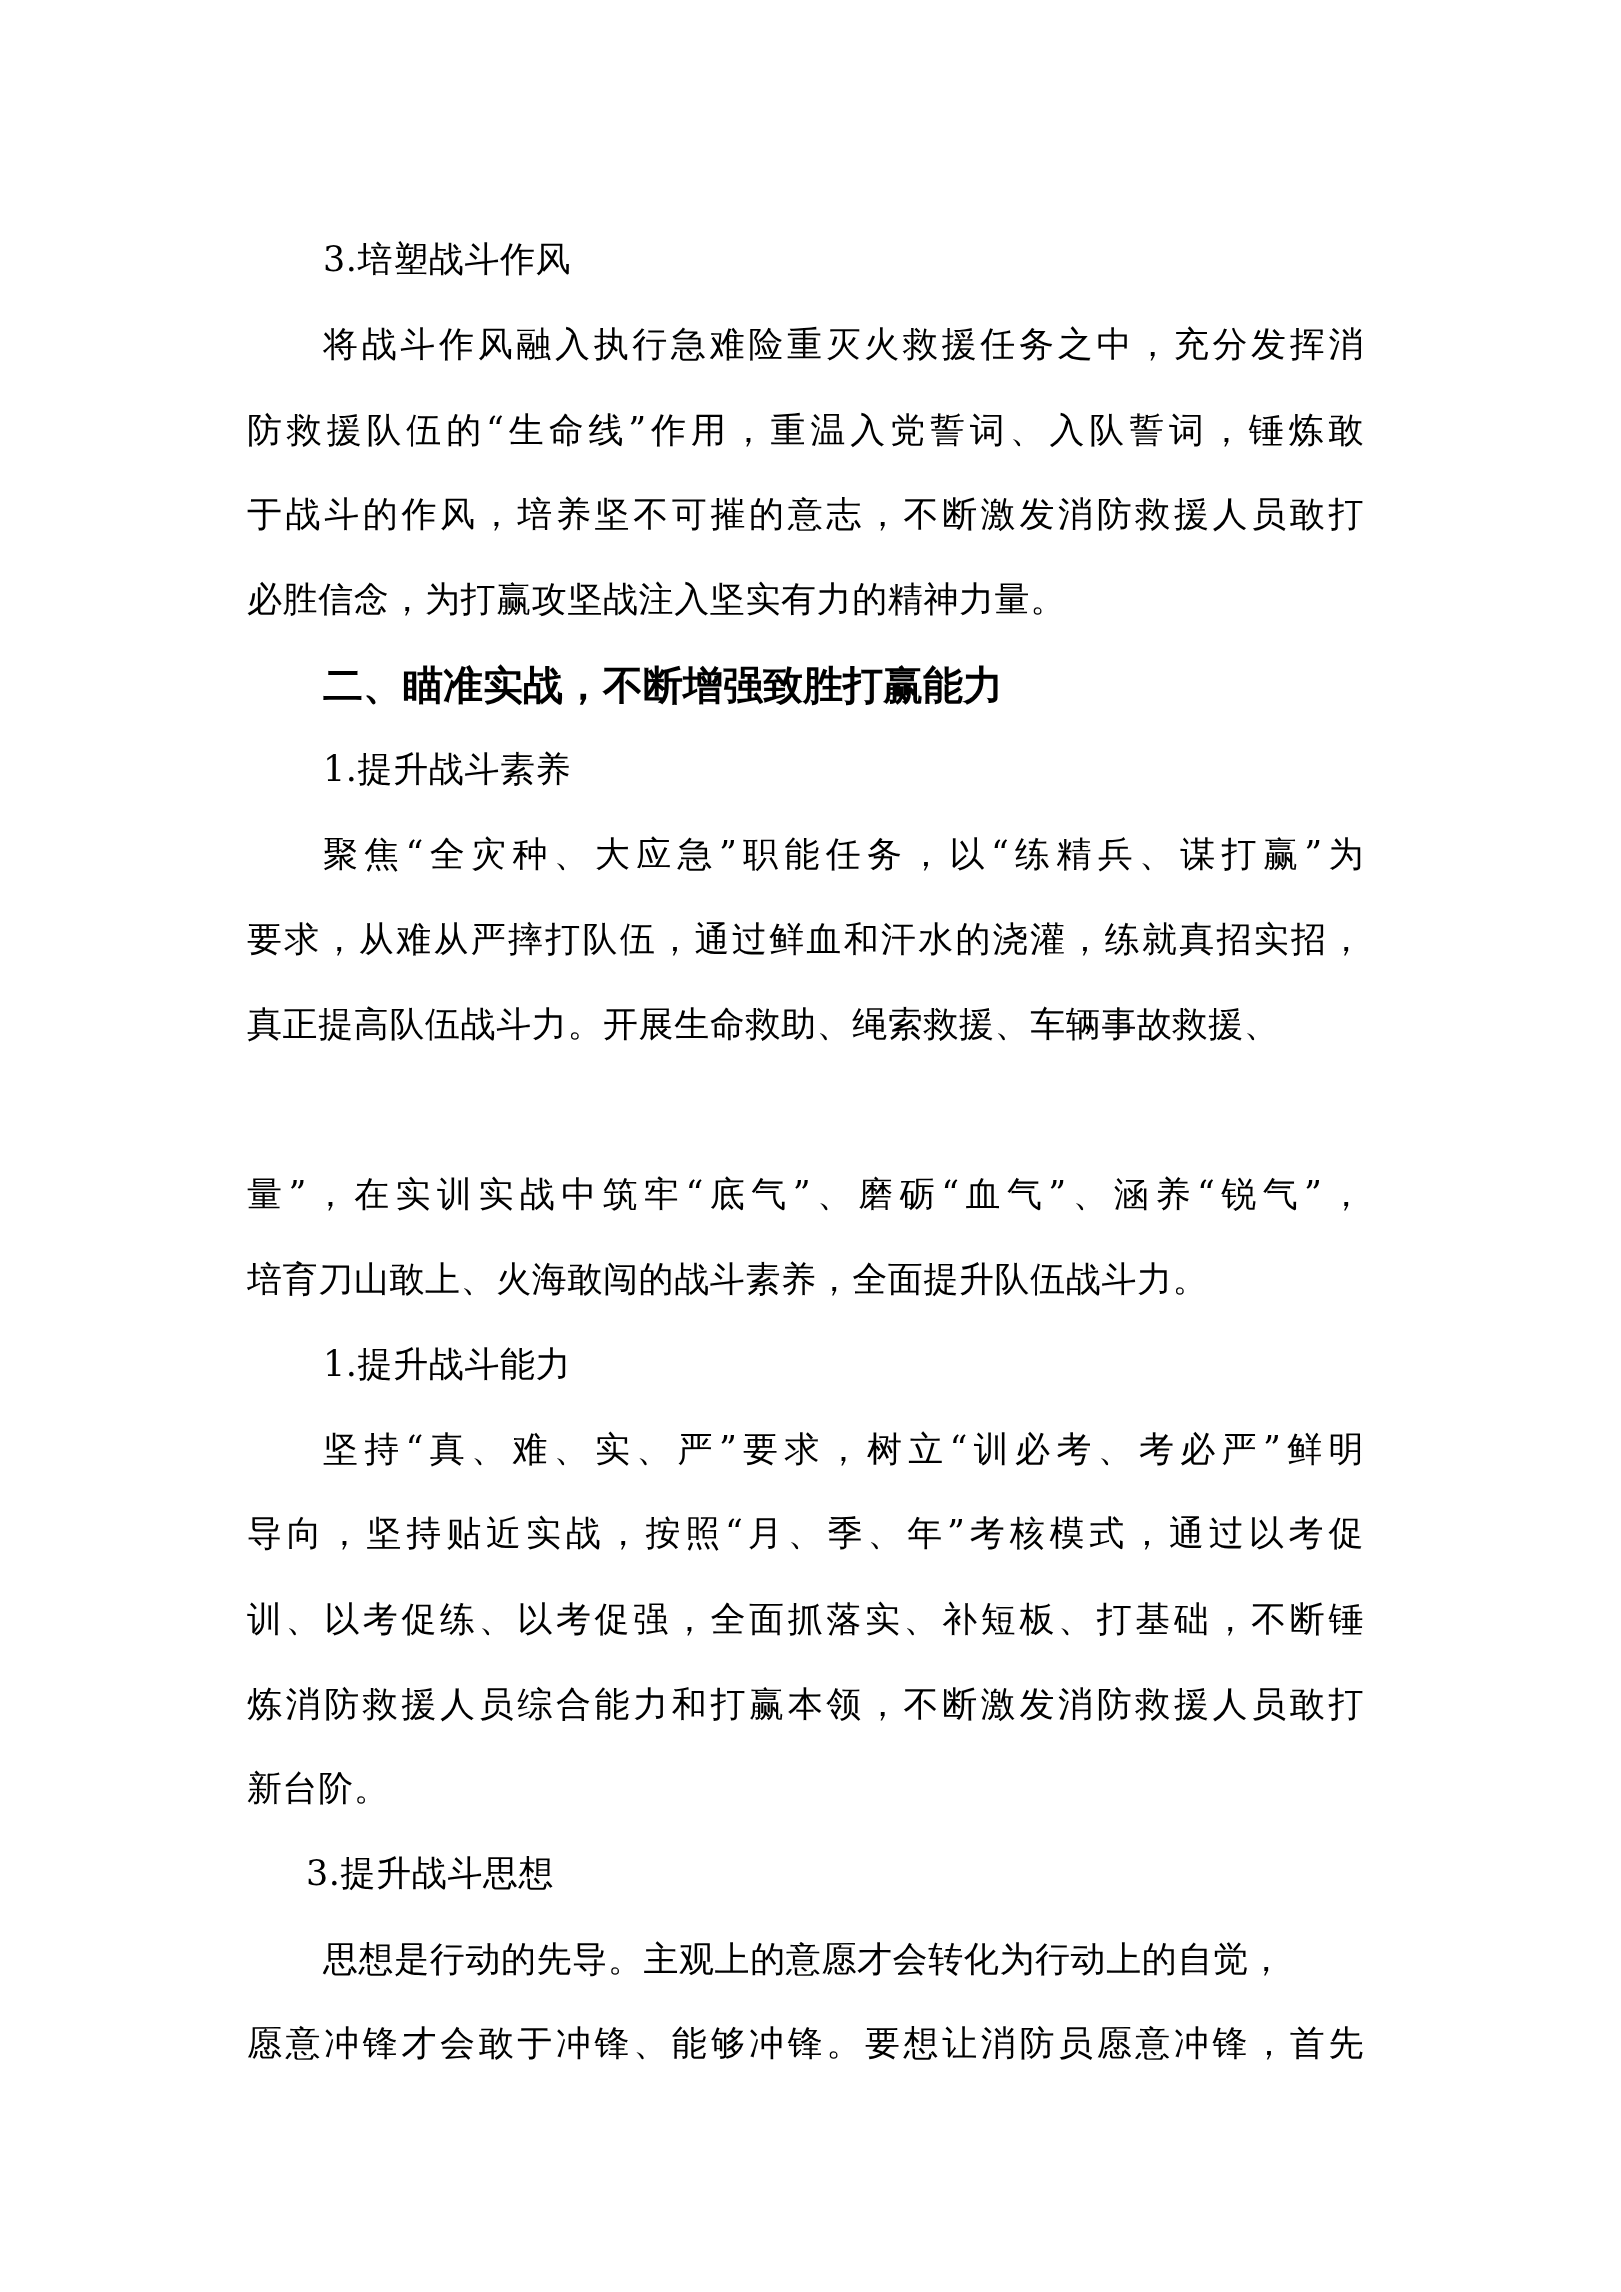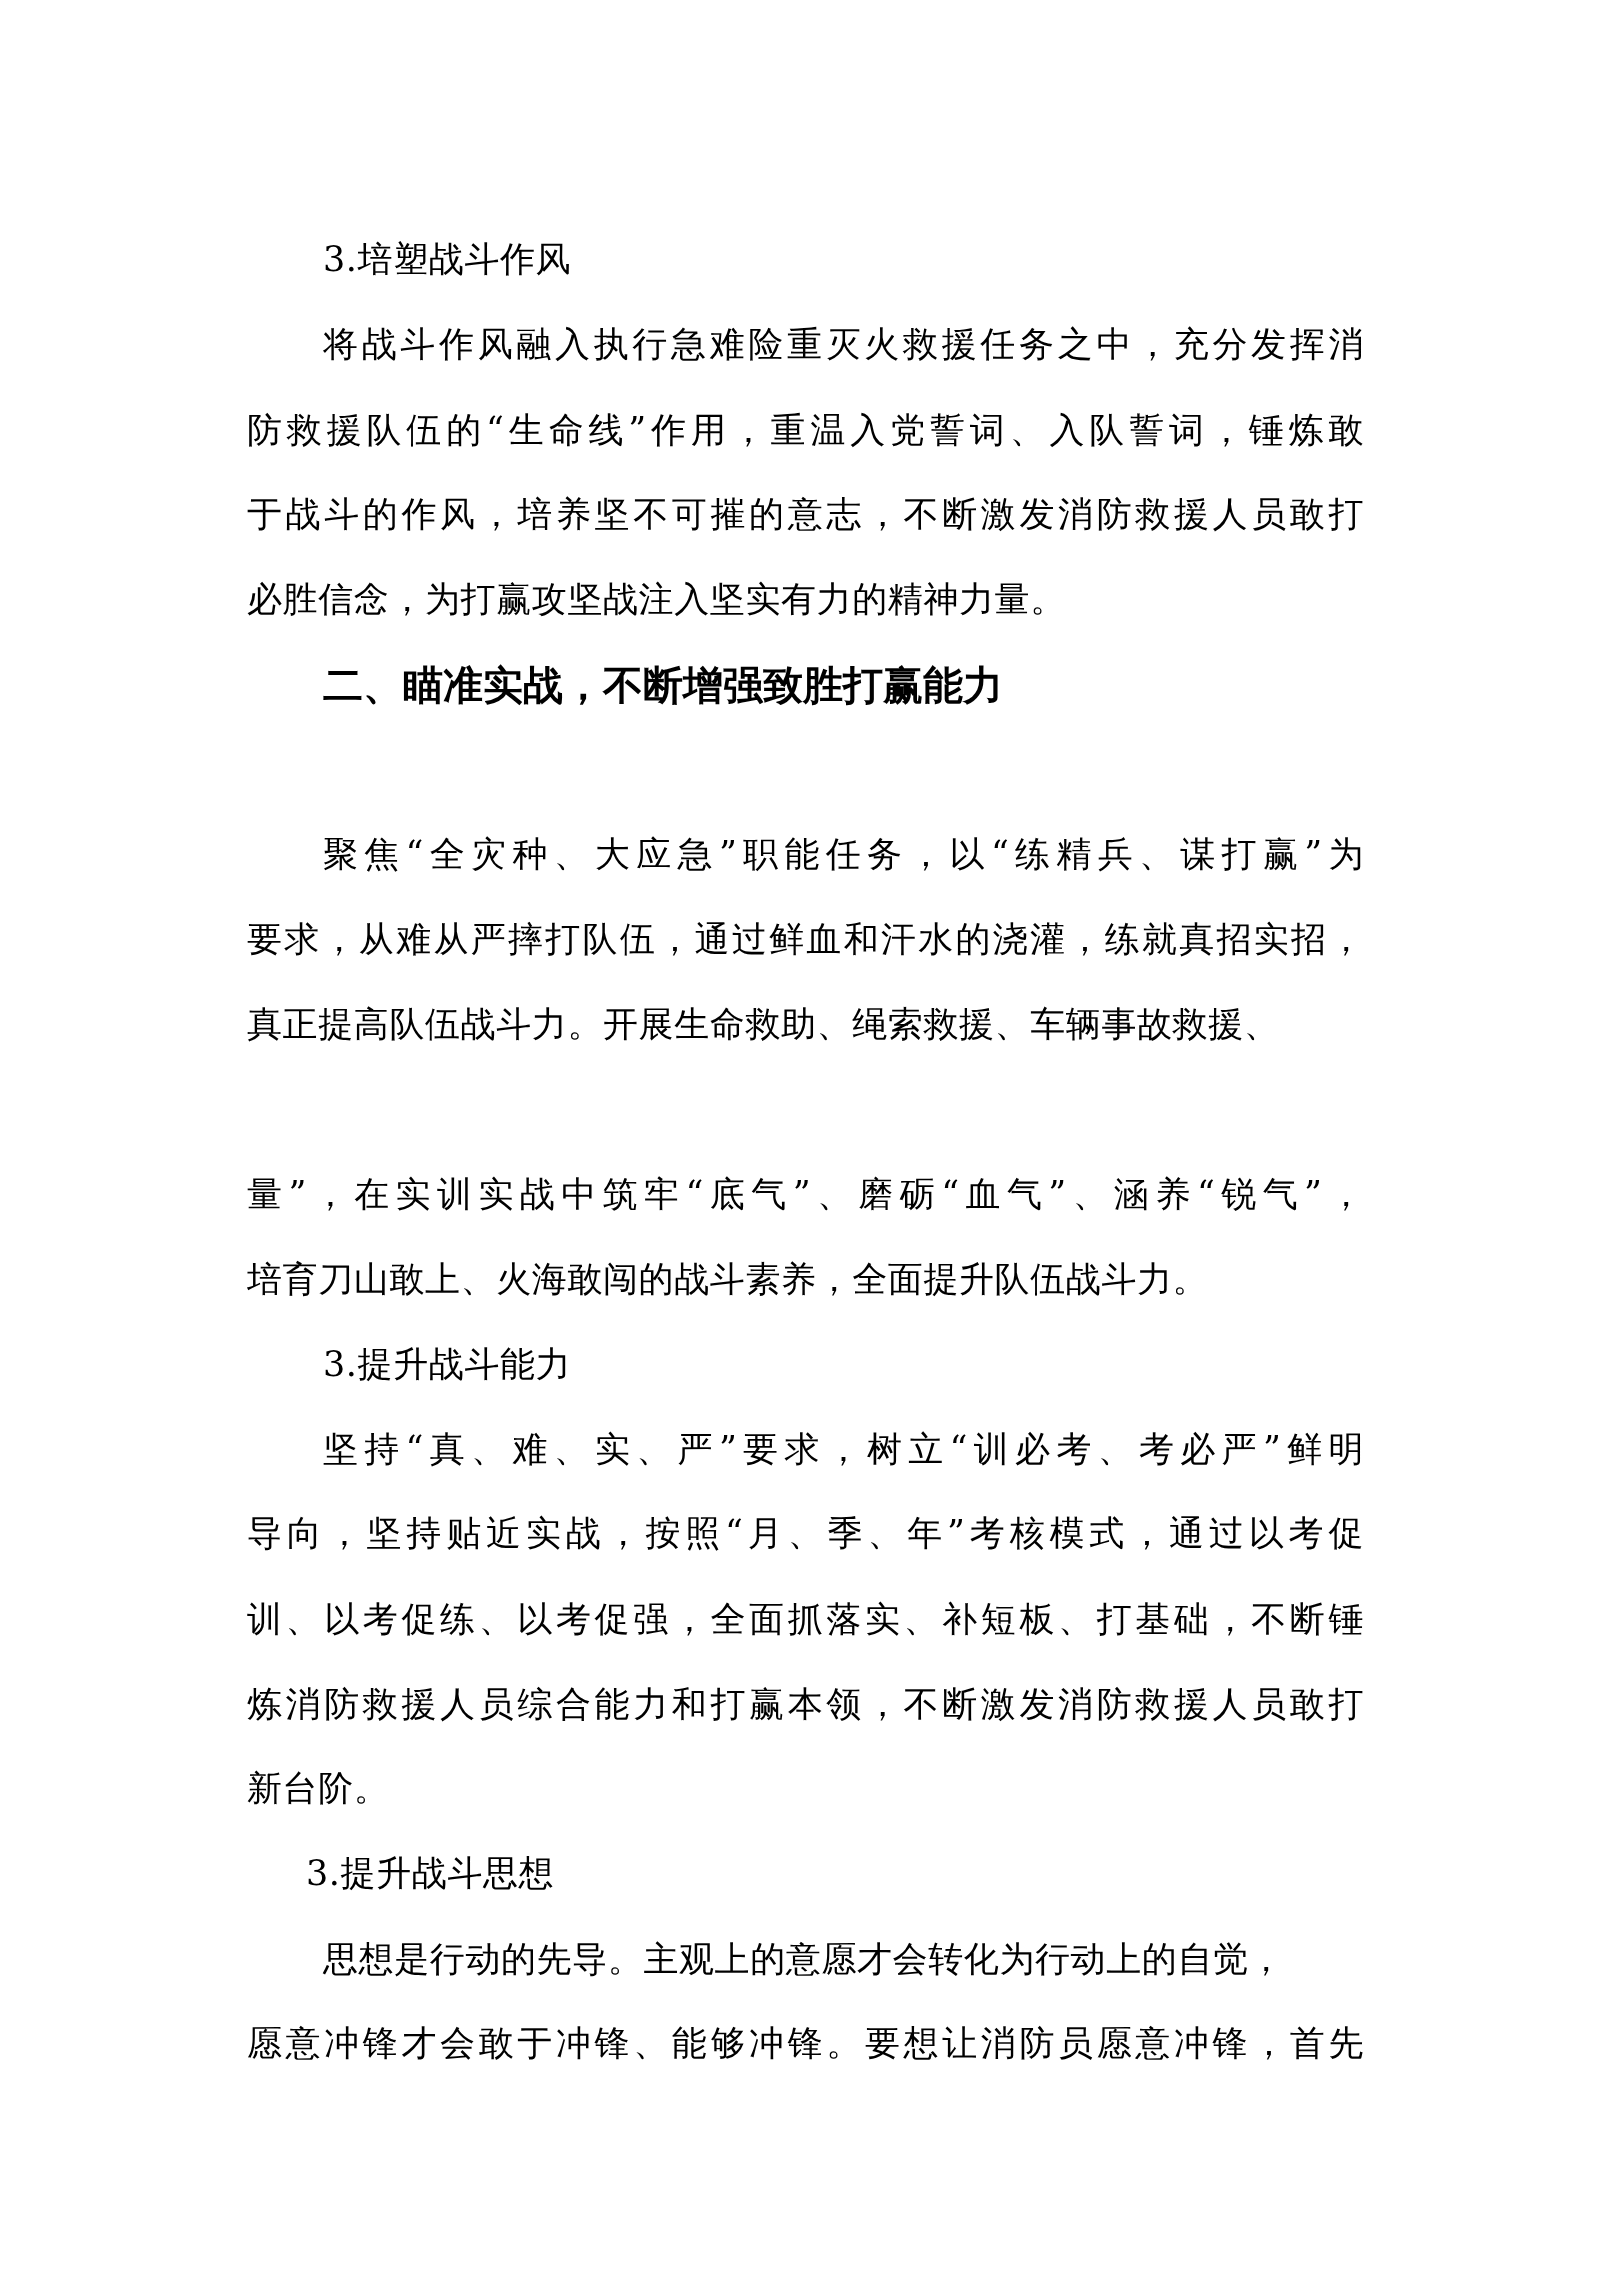--- a/index.html
+++ b/index.html
@@ -19,27 +19,28 @@
 <div class="page">
 
   <div class="line indent" style="top:238px;">3.培塑战斗作风</div>
   <div class="line indent justify" style="top:323px; width:1041px;">将战斗作风融入执行急难险重灭火救援任务之中，充分发挥消</div>
   <div class="line justify" style="top:409px;">防救援队伍的“生命线”作用，重温入党誓词、入队誓词，锤炼敢</div>
   <div class="line justify" style="top:493px;">于战斗的作风，培养坚不可摧的意志，不断激发消防救援人员敢打</div>
   <div class="line" style="top:578px;">必胜信念，为打赢攻坚战注入坚实有力的精神力量。</div>
 
   <div class="line indent bold" style="top:664px; font-size:40px;">二、瞄准实战，不断增强致胜打赢能力</div>
 
+  <div class="line indent" style="top:748px;">1.提升战斗素养</div>
   <div class="line indent justify" style="top:833px; width:1041px;">聚焦“全灾种、大应急”职能任务，以“练精兵、谋打赢”为</div>
   <div class="line justify" style="top:918px;">要求，从难从严摔打队伍，通过鲜血和汗水的浇灌，练就真招实招，</div>
   <div class="line" style="top:1003px;">真正提高队伍战斗力。开展生命救助、绳索救援、车辆事故救援、</div>
   <div class="line justify" style="top:1173px;">量”，在实训实战中筑牢“底气”、磨砺“血气”、涵养“锐气”，</div>
   <div class="line" style="top:1258px;">培育刀山敢上、火海敢闯的战斗素养，全面提升队伍战斗力。</div>
 
-  <div class="line indent" style="top:1343px;">3.提升战斗能力</div>
+  <div class="line indent" style="top:1343px;">1.提升战斗能力</div>
   <div class="line indent justify" style="top:1428px; width:1041px;">坚持“真、难、实、严”要求，树立“训必考、考必严”鲜明</div>
   <div class="line justify" style="top:1512px;">导向，坚持贴近实战，按照“月、季、年”考核模式，通过以考促</div>
   <div class="line justify" style="top:1598px;">训、以考促练、以考促强，全面抓落实、补短板、打基础，不断锤</div>
   <div class="line justify" style="top:1683px;">炼消防救援人员综合能力和打赢本领，不断激发消防救援人员敢打</div>
   <div class="line" style="top:1767px;">新台阶。</div>
 
   <div class="line indent2" style="top:1852px;">3.提升战斗思想</div>
   <div class="line indent" style="top:1938px; width:1041px;">思想是行动的先导。主观上的意愿才会转化为行动上的自觉，</div>
   <div class="line justify" style="top:2022px;">愿意冲锋才会敢于冲锋、能够冲锋。要想让消防员愿意冲锋，首先</div>
 

